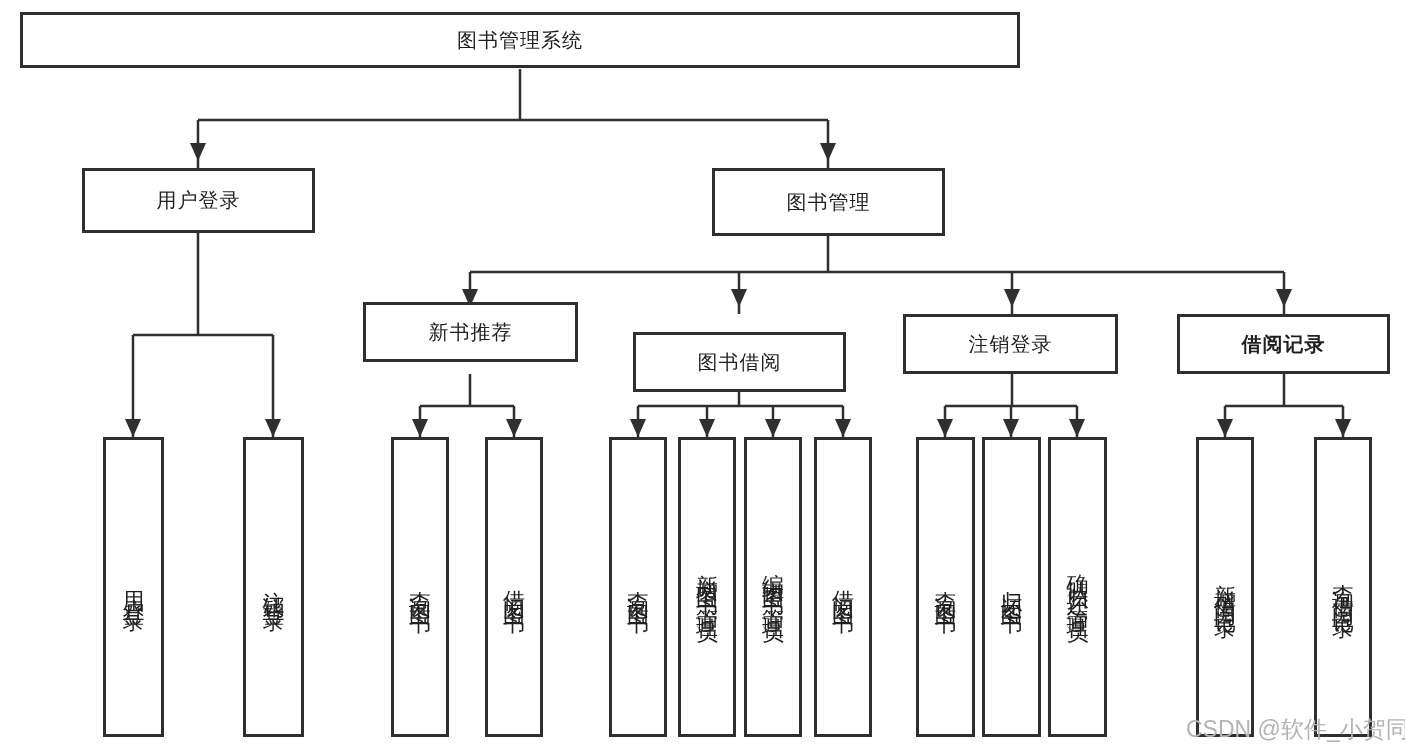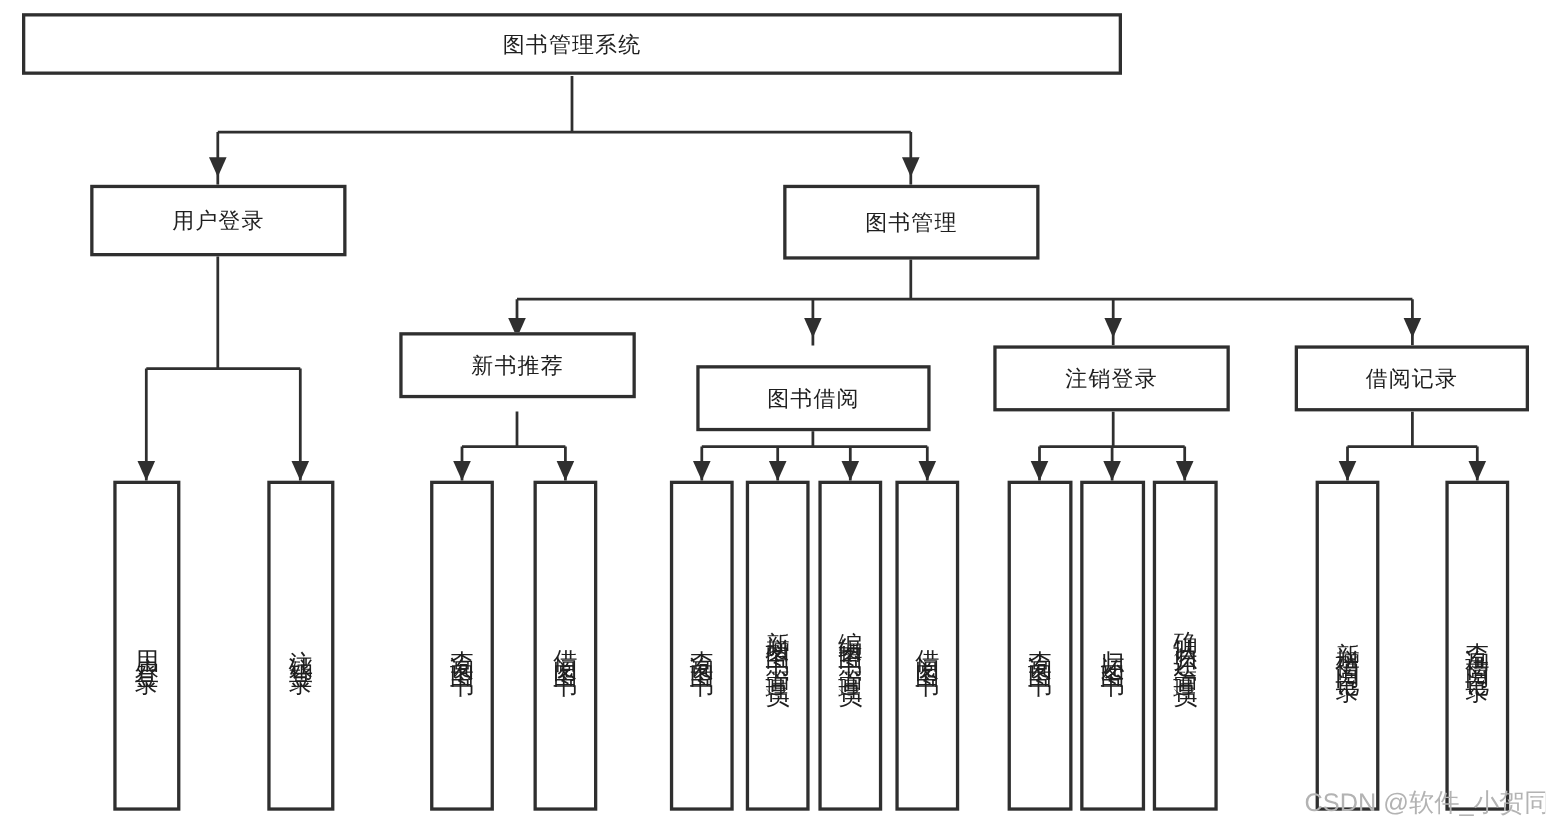--- a/index.html
+++ b/index.html
@@ -42,21 +42,21 @@
     font-size:22px;
     line-height:1;
     letter-spacing:7px;
   }
   .n-root{left:20px;  top:12px;  width:1000px;height:56px;}
   .n-user{left:82px;  top:168px; width:233px; height:65px;}
   .n-mgmt{left:712px; top:168px; width:233px; height:68px;}
   .n-s1{left:363px; top:302px; width:215px; height:60px;}
   .n-s2{left:633px; top:314px; width:213px; height:60px;margin-top:18px;}
   .n-s3{left:903px; top:314px; width:215px; height:60px;}
-  .n-s4{left:1177px;top:314px; width:213px; height:60px;}
+  .n-s4{left:1177px;top:314px; width:213px; height:60px;font-weight:bold;}
   .l-u1{left:103px;width:61px;}
   .l-u2{left:243px;width:61px;}
   .l-n1{left:391px;width:58px;}
   .l-n2{left:485px;width:58px;}
   .l-b1{left:609px;width:58px;}
   .l-b2{left:678px;width:58px;}
   .l-b3{left:744px;width:58px;}
   .l-b4{left:814px;width:58px;}
   .l-c1{left:916px;width:59px;}
   .l-c2{left:982px;width:59px;}

